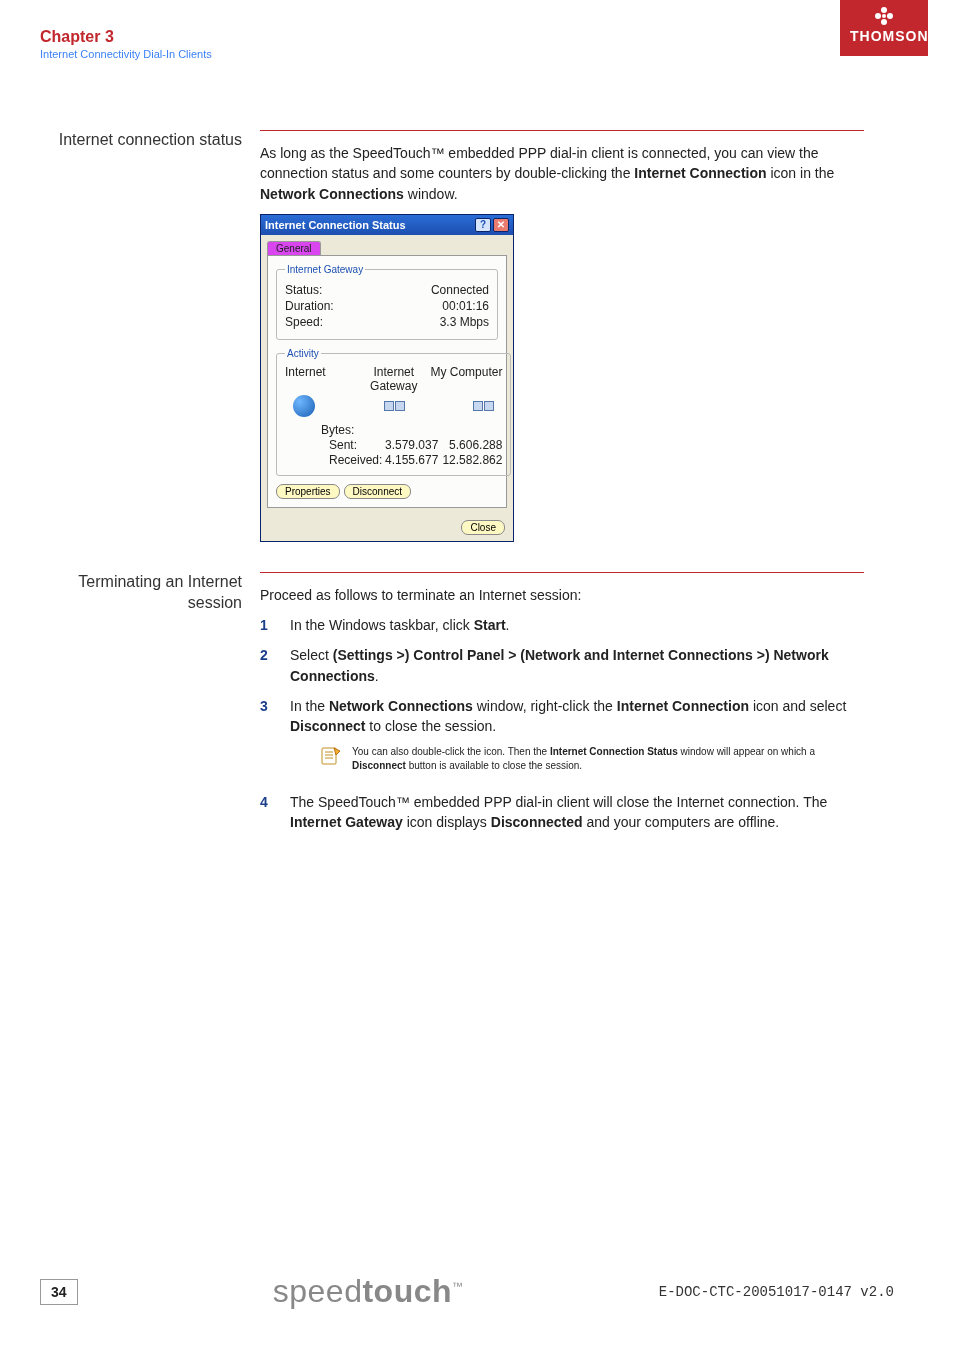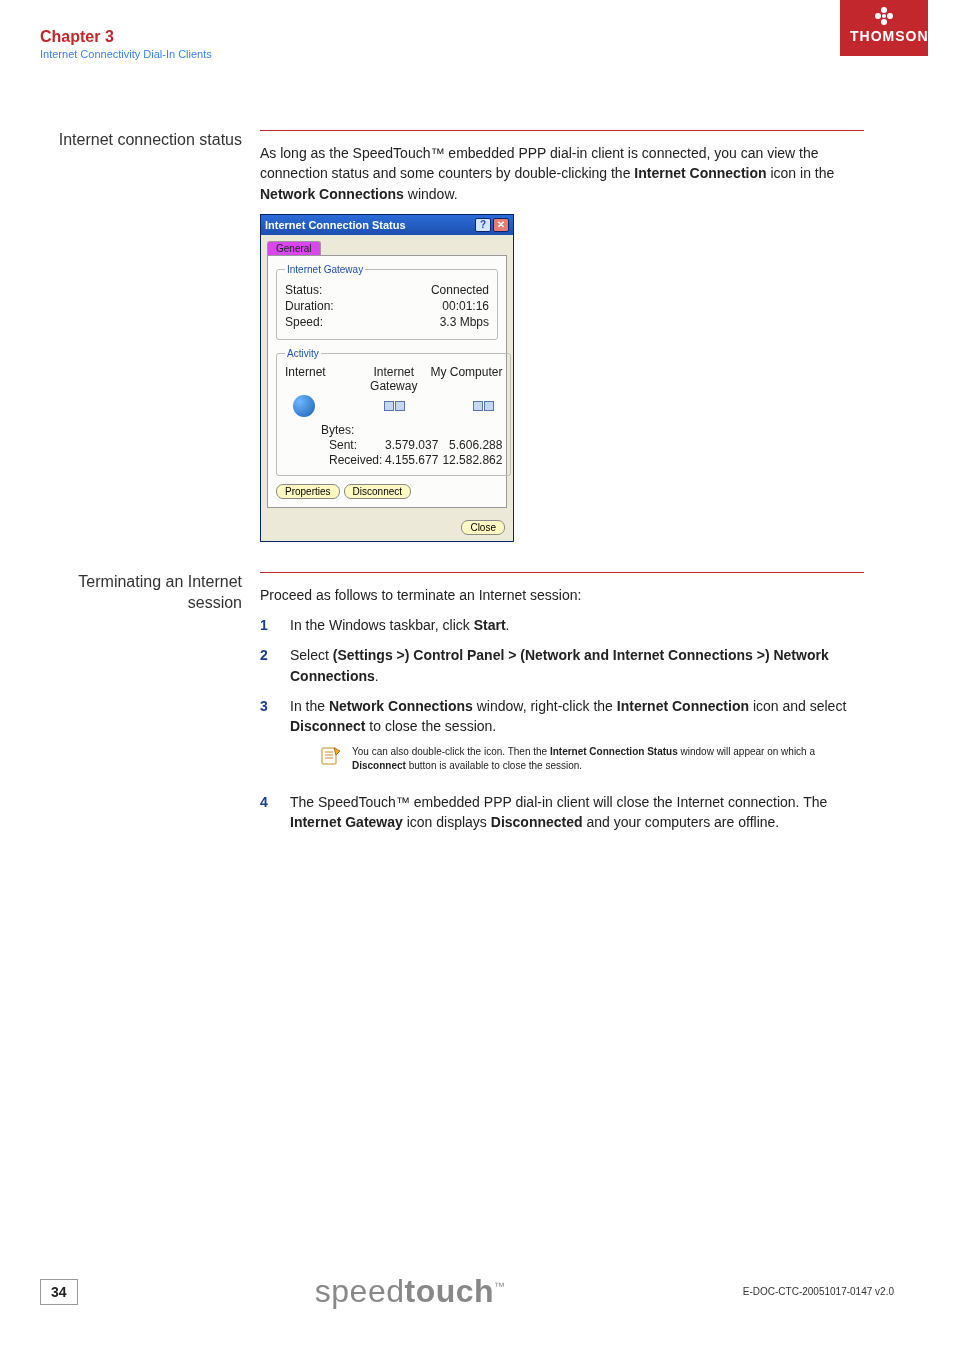--- a/index.html
+++ b/index.html
@@ -205,21 +205,21 @@
   }
   .brand {
     font-family: "Trebuchet MS", Arial, sans-serif;
     font-size: 32px;
     color: #888;
     letter-spacing: 0.5px;
   }
   .brand .light { font-weight: 300; }
   .brand .bold { font-weight: bold; }
   .brand .tm { font-size: 11px; vertical-align: super; }
-  .docid { font-size: 10px; color: #333; }
+  .docid { font-size: 14px; color: #333; font-family: Liberation Mono, monospace; }
 </style>
 </head>
 <body>
 
 <div class="header">
   <div>
     <div class="chapter">Chapter 3</div>
     <div class="subtitle">Internet Connectivity Dial-In Clients</div>
   </div>
 </div>

